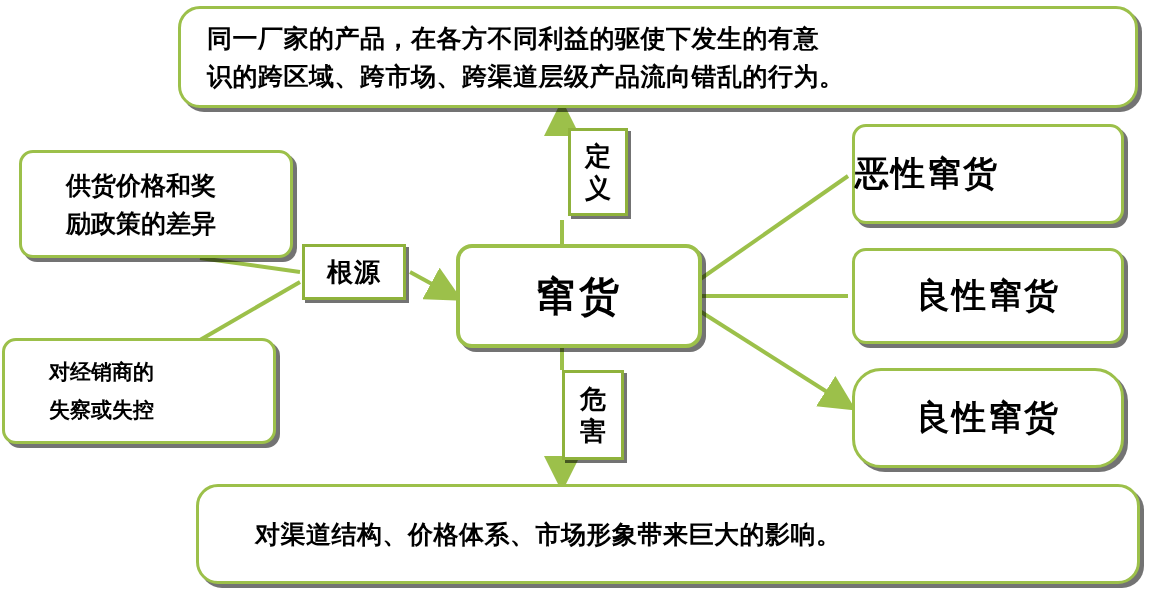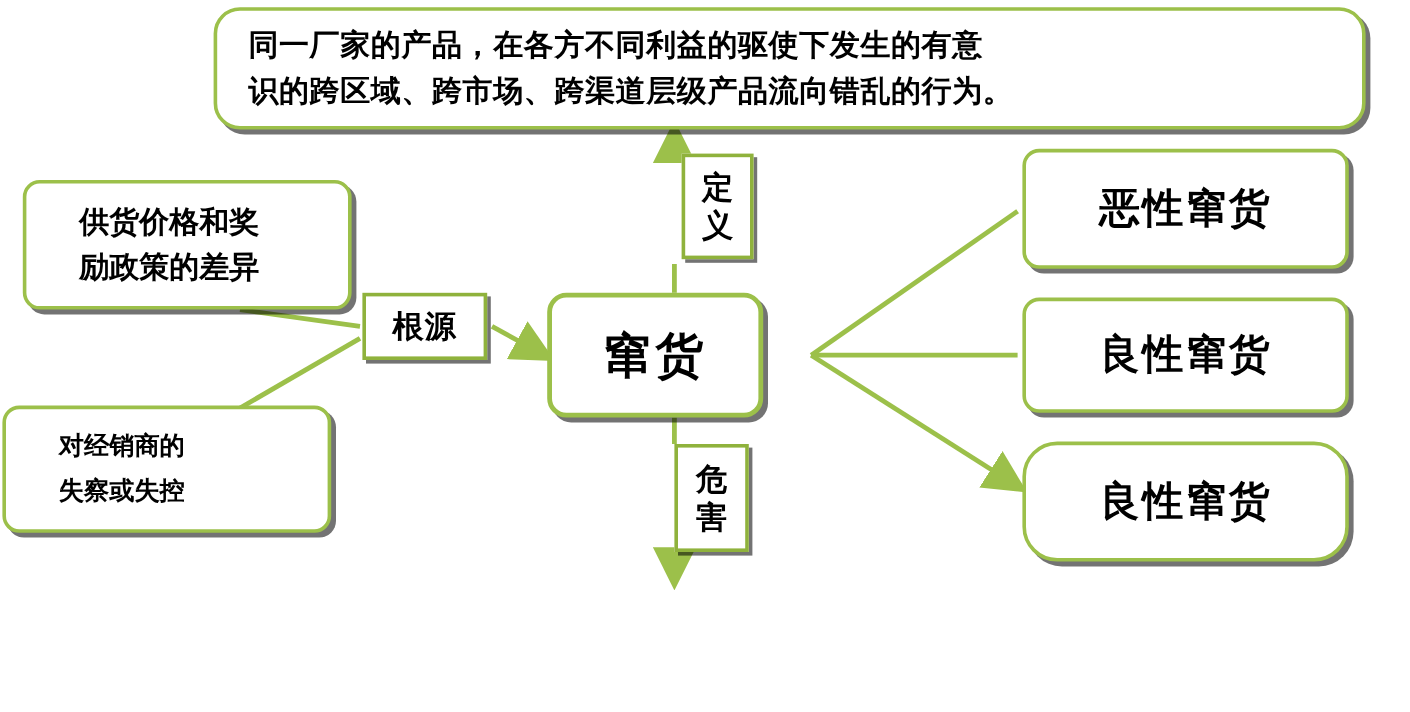--- a/index.html
+++ b/index.html
@@ -84,37 +84,37 @@
     width: 274px;
     height: 106px;
     padding: 0 0 0 44px;
   }
   #node-cause-2 .txt { font-size: 21px; line-height: 38px; }
 
   
   #node-core {
     left: 456px;
     top: 244px;
-    width: 180px;
+    width: 246px;
     height: 104px;
     border-width: 4px;
     border-radius: 16px;
     justify-content: center;
   }
   #node-core .txt { font-size: 40px; text-align: center; letter-spacing: 4px; }
 
   
   #node-type-1 {
     left: 852px;
     top: 124px;
     width: 272px;
     height: 100px;
     justify-content: center;
   }
-  #node-type-1 .txt { font-size: 34px; text-align: center; letter-spacing: 2px; }
+  #node-type-1 .txt { font-size: 34px; text-align: left; letter-spacing: 2px; }
 
   #node-type-2 {
     left: 852px;
     top: 248px;
     width: 272px;
     height: 96px;
     justify-content: center;
   }
   #node-type-2 .txt { font-size: 34px; text-align: center; letter-spacing: 2px; }
 
@@ -243,14 +243,17 @@
   </div>
 
   <div class="node center-label" id="node-type-2">
     <span class="txt">良性窜货</span>
   </div>
 
   <div class="node center-label" id="node-type-3">
     <span class="txt">良性窜货</span>
   </div>
 
+  <div class="node" id="node-harm-detail">
+    <span class="txt">对渠道结构、价格体系、市场形象带来巨大的影响。</span>
+  </div>
 
 </div>
 
 </body></html>

